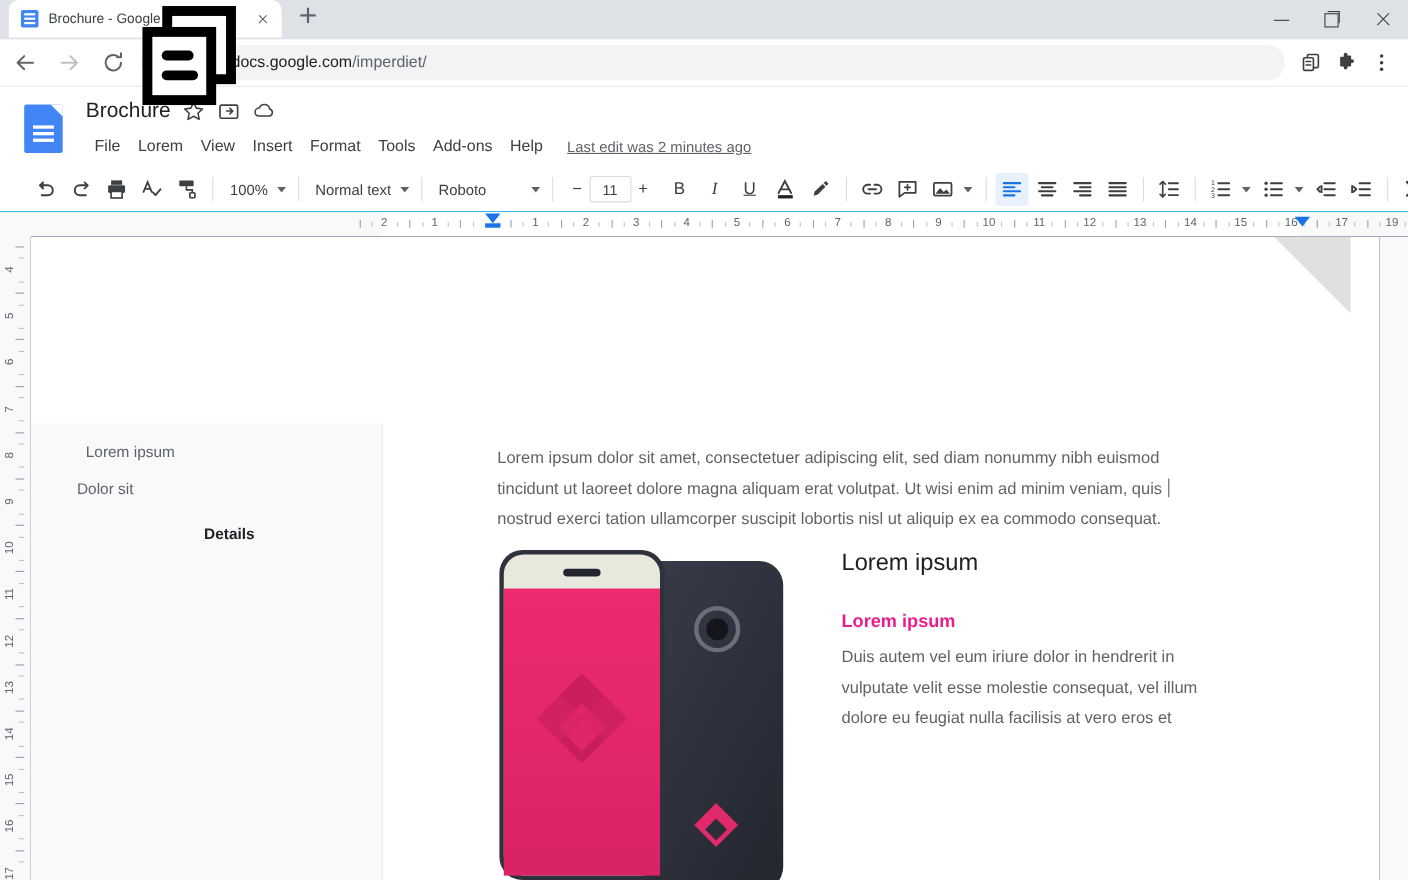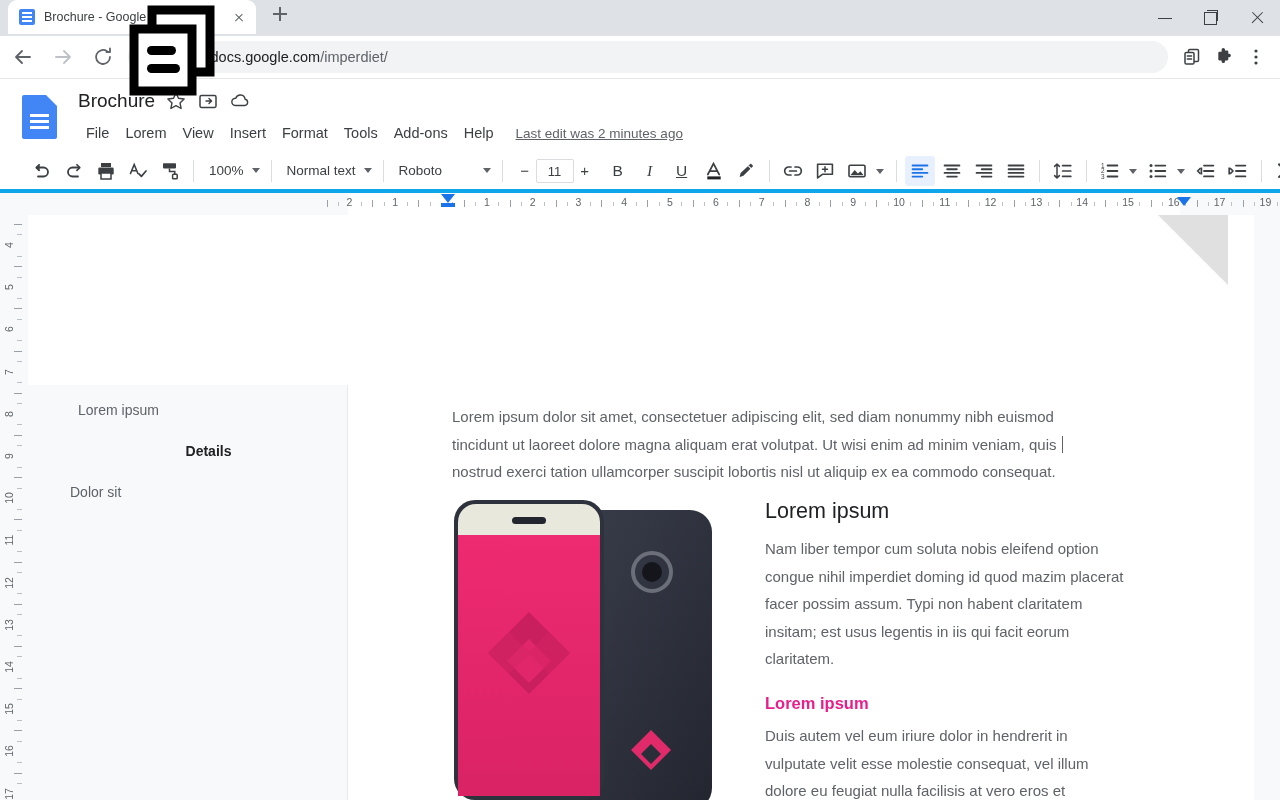--- a/index.html
+++ b/index.html
@@ -152,21 +152,21 @@
   .lastedit {
     font-size: 13.5px; color: #5f6368; text-decoration: underline;
     margin-left: 14px; white-space: nowrap;
   }
 
   
   .toolbar {
     position: absolute; top: 152px; left: 0; width: 1280px; height: 41px;
     background: #ffffff;
     display: flex; align-items: center;
-    border-bottom: 4px solid #0ea5e9;
+    border-bottom: 1px solid #0ea5e9;
     overflow: hidden;
   }
   .tb { width: 30px; height: 30px; position: relative; flex: 0 0 30px; margin: 0 1px; }
   .tb svg { position: absolute; left: 4px; top: 4px; }
   .tb.on { background: #e8f0fe; border-radius: 3px; }
   .divider { width: 1px; height: 22px; background: #dadce0; margin: 0 7px; flex: 0 0 1px; }
   .combo {
     height: 26px; display: flex; align-items: center;
     padding: 0 4px 0 8px; flex: 0 0 auto;
   }
@@ -734,22 +734,22 @@
     </div>
 </div>
 <div class="vcursor"></div>
 
 <div class="canvas">
   <div class="docpage">
     <div class="foldwrap"></div>
 
     <div class="outline">
       <div class="oitem lvl2">Lorem ipsum</div>
+      <div class="oitem" style="padding-left:42px">Dolor sit</div>
       <div class="oitem bold" style="padding-left:42px">Details</div>
-      <div class="oitem" style="padding-left:42px">Dolor sit</div>
     </div>
 
     <div class="doctext"><span>Lorem ipsum dolor sit amet, consectetuer adipiscing elit, sed diam nonummy nibh euismod tincidunt ut laoreet dolore magna aliquam erat volutpat. Ut wisi enim ad minim veniam, quis <span class="caretbar"></span>nostrud exerci tation ullamcorper suscipit lobortis nisl ut aliquip ex ea commodo consequat.</span></div>
 
     <div class="phonewrap">
       <svg width="286" height="304" viewBox="0 0 286 304">
         <defs>
           <linearGradient id="gDark" x1="0" y1="0" x2="1" y2="1">
             <stop offset="0" stop-color="#3b3f4d"></stop>
               <stop offset="1" stop-color="#23262f"></stop>
@@ -776,21 +776,20 @@
           <path d="M0,-58 L41,-17 L0,24 L-41,-17 Z"></path>
           <path d="M0,-31 L22,-9 L0,13 L-22,-9 Z" fill="#ea2a6f" opacity="0.75"></path>
           <path d="M-41,-17 L-20,-38 L2,-17 L-20,4 Z" fill="#d52462" opacity="0.55"></path>
           <path d="M20,-38 L41,-17 L20,4 L-1,-17 Z" fill="#d52462" opacity="0.45"></path>
         </g>
       </svg>
     </div>
 
     <div class="rightcol">
       <div class="h-dark">Lorem ipsum</div>
-      <div class="body-p">Nam liber tempor cum soluta nobis eleifend option congue nihil imperdiet doming id quod mazim placerat facer possim assum. Typi non habent claritatem insitam; est usus legentis in iis qui facit eorum claritatem.</div>
       <div class="spacer"></div>
       <div class="h-pink" id="pinkhead" style="color: rgb(233, 30, 140);">Lorem ipsum</div>
       <div class="body-p">Duis autem vel eum iriure dolor in hendrerit in vulputate velit esse molestie consequat, vel illum dolore eu feugiat nulla facilisis at vero eros et</div>
     </div>
   </div>
   <div class="pagegap"></div>
 </div>
 
 <div class="wm">
   <div class="wm-ic">

